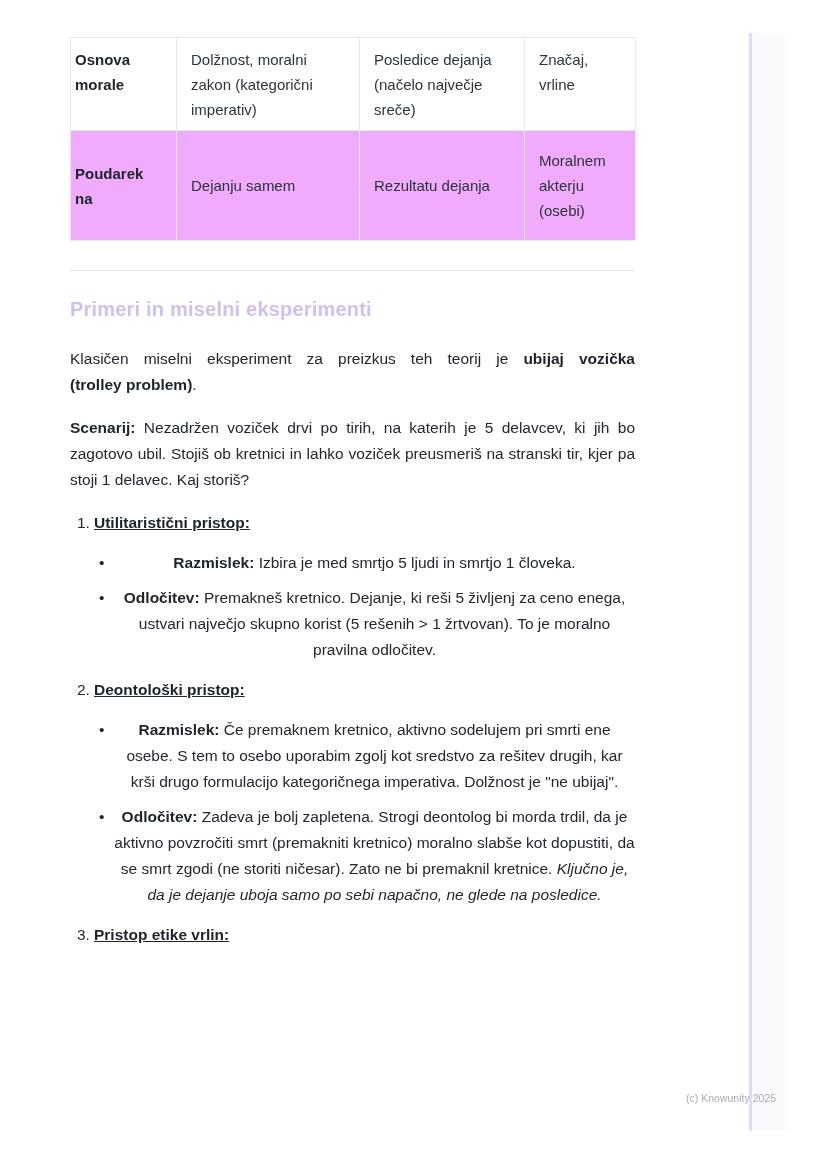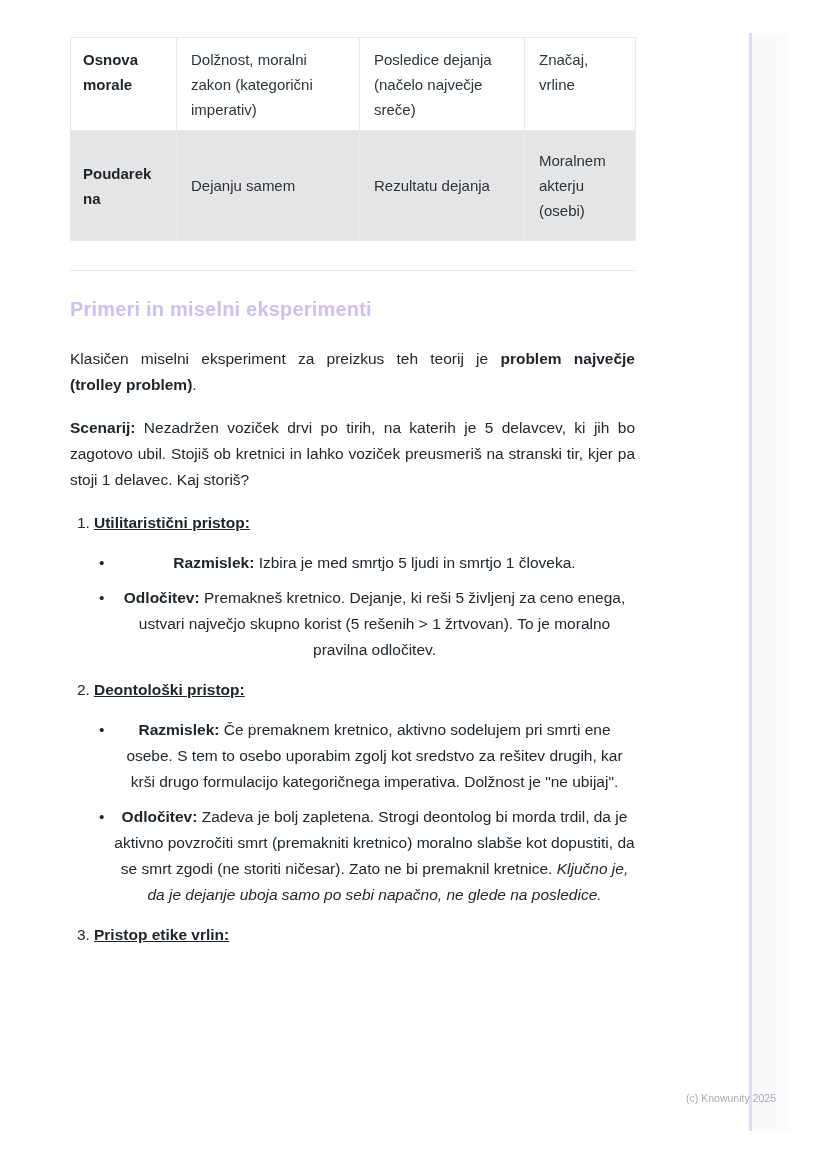--- a/index.html
+++ b/index.html
@@ -46,23 +46,23 @@
     line-height: 25px;
     color: #2c333b;
     padding: 8px 14px;
     vertical-align: middle;
     white-space: pre-line;
   }
   table.cmp col.c1 { width: 106px; }
   table.cmp col.c2 { width: 183px; }
   table.cmp col.c3 { width: 165px; }
   table.cmp col.c4 { width: 111px; }
-  table.cmp td.rowhead { font-weight: 700; color: #1f242b; padding-left: 12px; }
+  table.cmp td.rowhead { font-weight: 700; color: #1f242b; padding-left: 4px; }
   table.cmp tr.r1 { height: 90px; }
-  table.cmp tr.r2 { height: 110px; background: #e5e5e5; }
+  table.cmp tr.r2 { height: 110px; background: #f0abfc; }
   table.cmp tr.r3 { height: 105px; }
   table.cmp tr.r1 td { vertical-align: top; padding-top: 9px; }
 
   
   hr.divider {
     border: none;
     border-top: 1px solid #e5e7ea;
     margin: 29px 0 0 0;
   }
   h2.section-heading {
@@ -164,21 +164,21 @@
 akterju
 (osebi)</td>
         </tr>
       </tbody>
     </table>
 
     <hr class="divider">
 
     <h2 class="section-heading">Primeri in miselni eksperimenti</h2>
 
-    <p class="para"><span>Klasičen miselni eksperiment za preizkus teh teorij je </span><strong>problem največje</strong> <strong class="nw">(trolley problem)</strong><span>.</span></p>
+    <p class="para"><span>Klasičen miselni eksperiment za preizkus teh teorij je </span><strong>ubijaj vozička</strong> <strong class="nw">(trolley problem)</strong><span>.</span></p>
 
     <p class="para"><strong>Scenarij:</strong><span> Nezadržen voziček drvi po tirih, na katerih je 5 delavcev, ki jih bo zagotovo ubil. Stojiš ob kretnici in lahko voziček preusmeriš na stranski tir, kjer pa stoji 1 delavec. Kaj storiš?</span></p>
 
     <div class="oli">
       <span class="num">1.</span>
       <span class="ititle">Utilitaristični pristop:</span>
       <ul class="bullets">
         <li><strong>Razmislek:</strong><span> Izbira je med smrtjo 5 ljudi in smrtjo 1 človeka.</span></li>
         <li><strong>Odločitev:</strong><span> Premakneš kretnico. Dejanje, ki reši 5 življenj za ceno enega, ustvari največjo skupno korist (5 rešenih &gt; 1 žrtvovan). To je moralno pravilna odločitev.</span></li>
       </ul>

